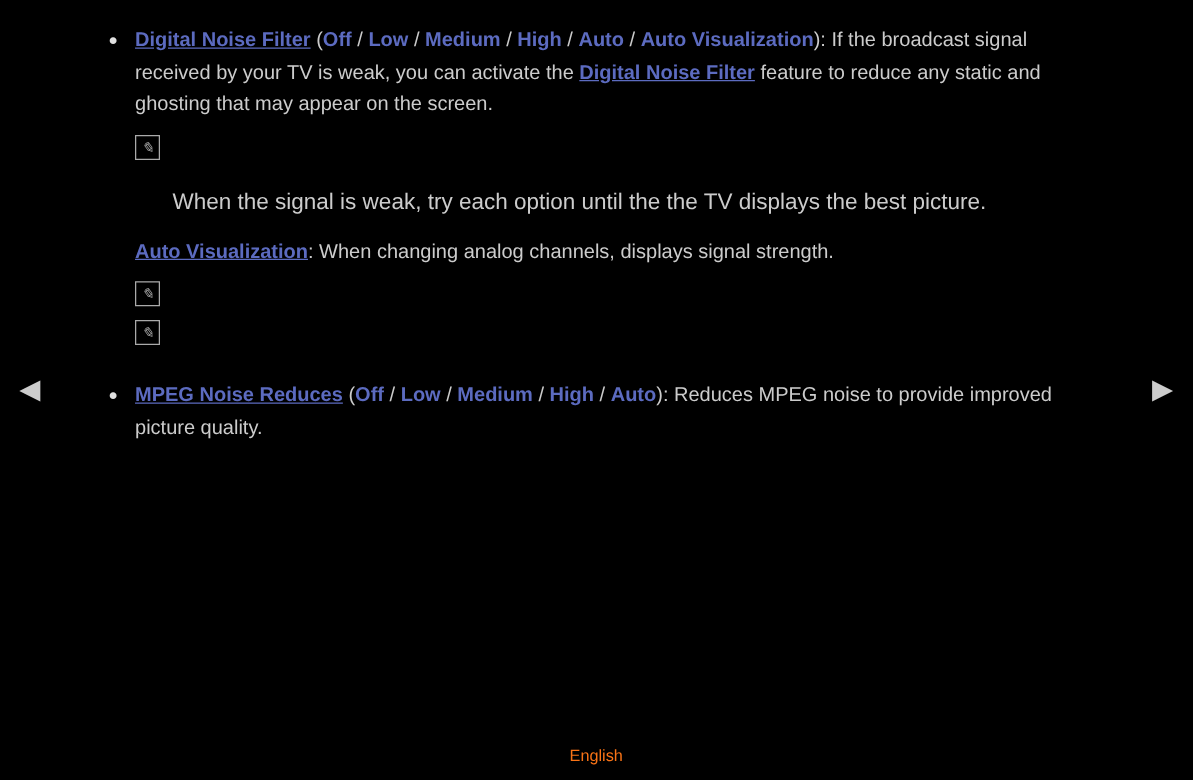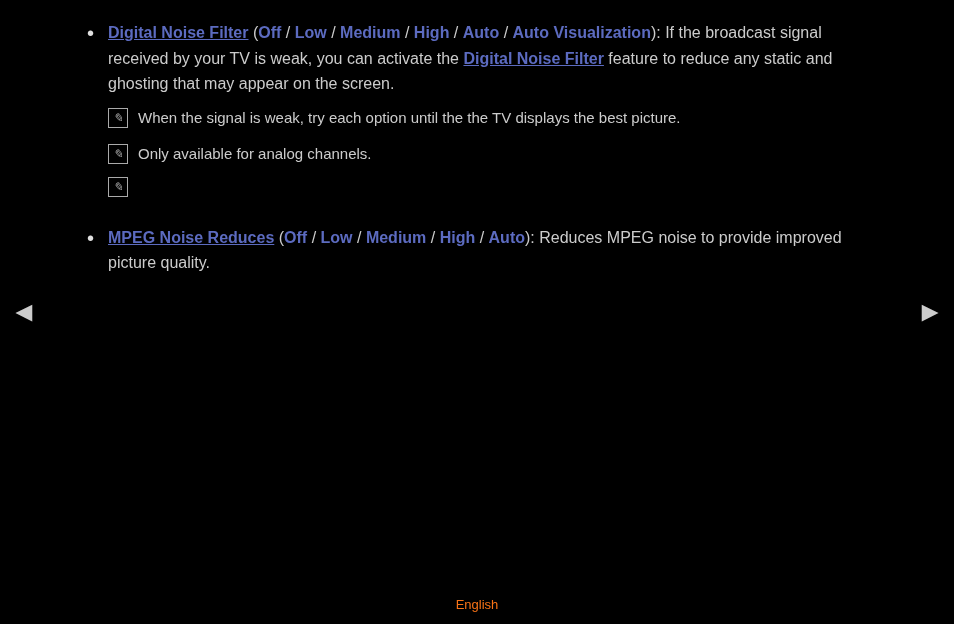--- a/index.html
+++ b/index.html
@@ -72,22 +72,23 @@
       height: 20px;
       display: flex;
       align-items: center;
       justify-content: center;
       font-style: italic;
       font-size: 12px;
     }
 
     .note-text {
       color: #cccccc;
-      font-size: 15px;
+      font-size: 18px;
       line-height: 1.5;
+      margin-top: 41px;
     }
 
     .auto-viz-section {
       margin: 14px 0 4px 0;
     }
 
     .nav-arrow {
       position: absolute;
       top: 50%;
       transform: translateY(-50%);
@@ -141,24 +142,26 @@
           <span> (</span><span class="blue-link">Off</span><span> / </span><span class="blue-link">Low</span><span> / </span><span class="blue-link">Medium</span><span> / </span><span class="blue-link">High</span><span> / </span><span class="blue-link">Auto</span><span> / </span><span class="blue-link">Auto Visualization</span><span>):</span>
           <span> If the broadcast signal received by your TV is weak, you can activate the </span><span class="blue-link-bold">Digital Noise Filter</span><span> feature to reduce any static and ghosting that may appear on the screen.</span>
         </p>
 
         <div class="note-block">
           <div class="note-icon">✎</div>
           <span class="note-text">When the signal is weak, try each option until the the TV displays the best picture.</span>
         </div>
 
         <div class="auto-viz-section">
+          <p class="body-text">
+            <span class="blue-link-bold">Auto Visualization</span><span>: When changing analog channels, displays signal strength.</span>
+          </p>
 
           <div class="note-block">
             <div class="note-icon">✎</div>
-            <span class="note-text">Only available for analog channels.</span>
           </div>
 
           <div class="note-block">
             <div class="note-icon">✎</div>
           </div>
         </div>
       </div>
     </li>
 
     <li class="bullet-item">

